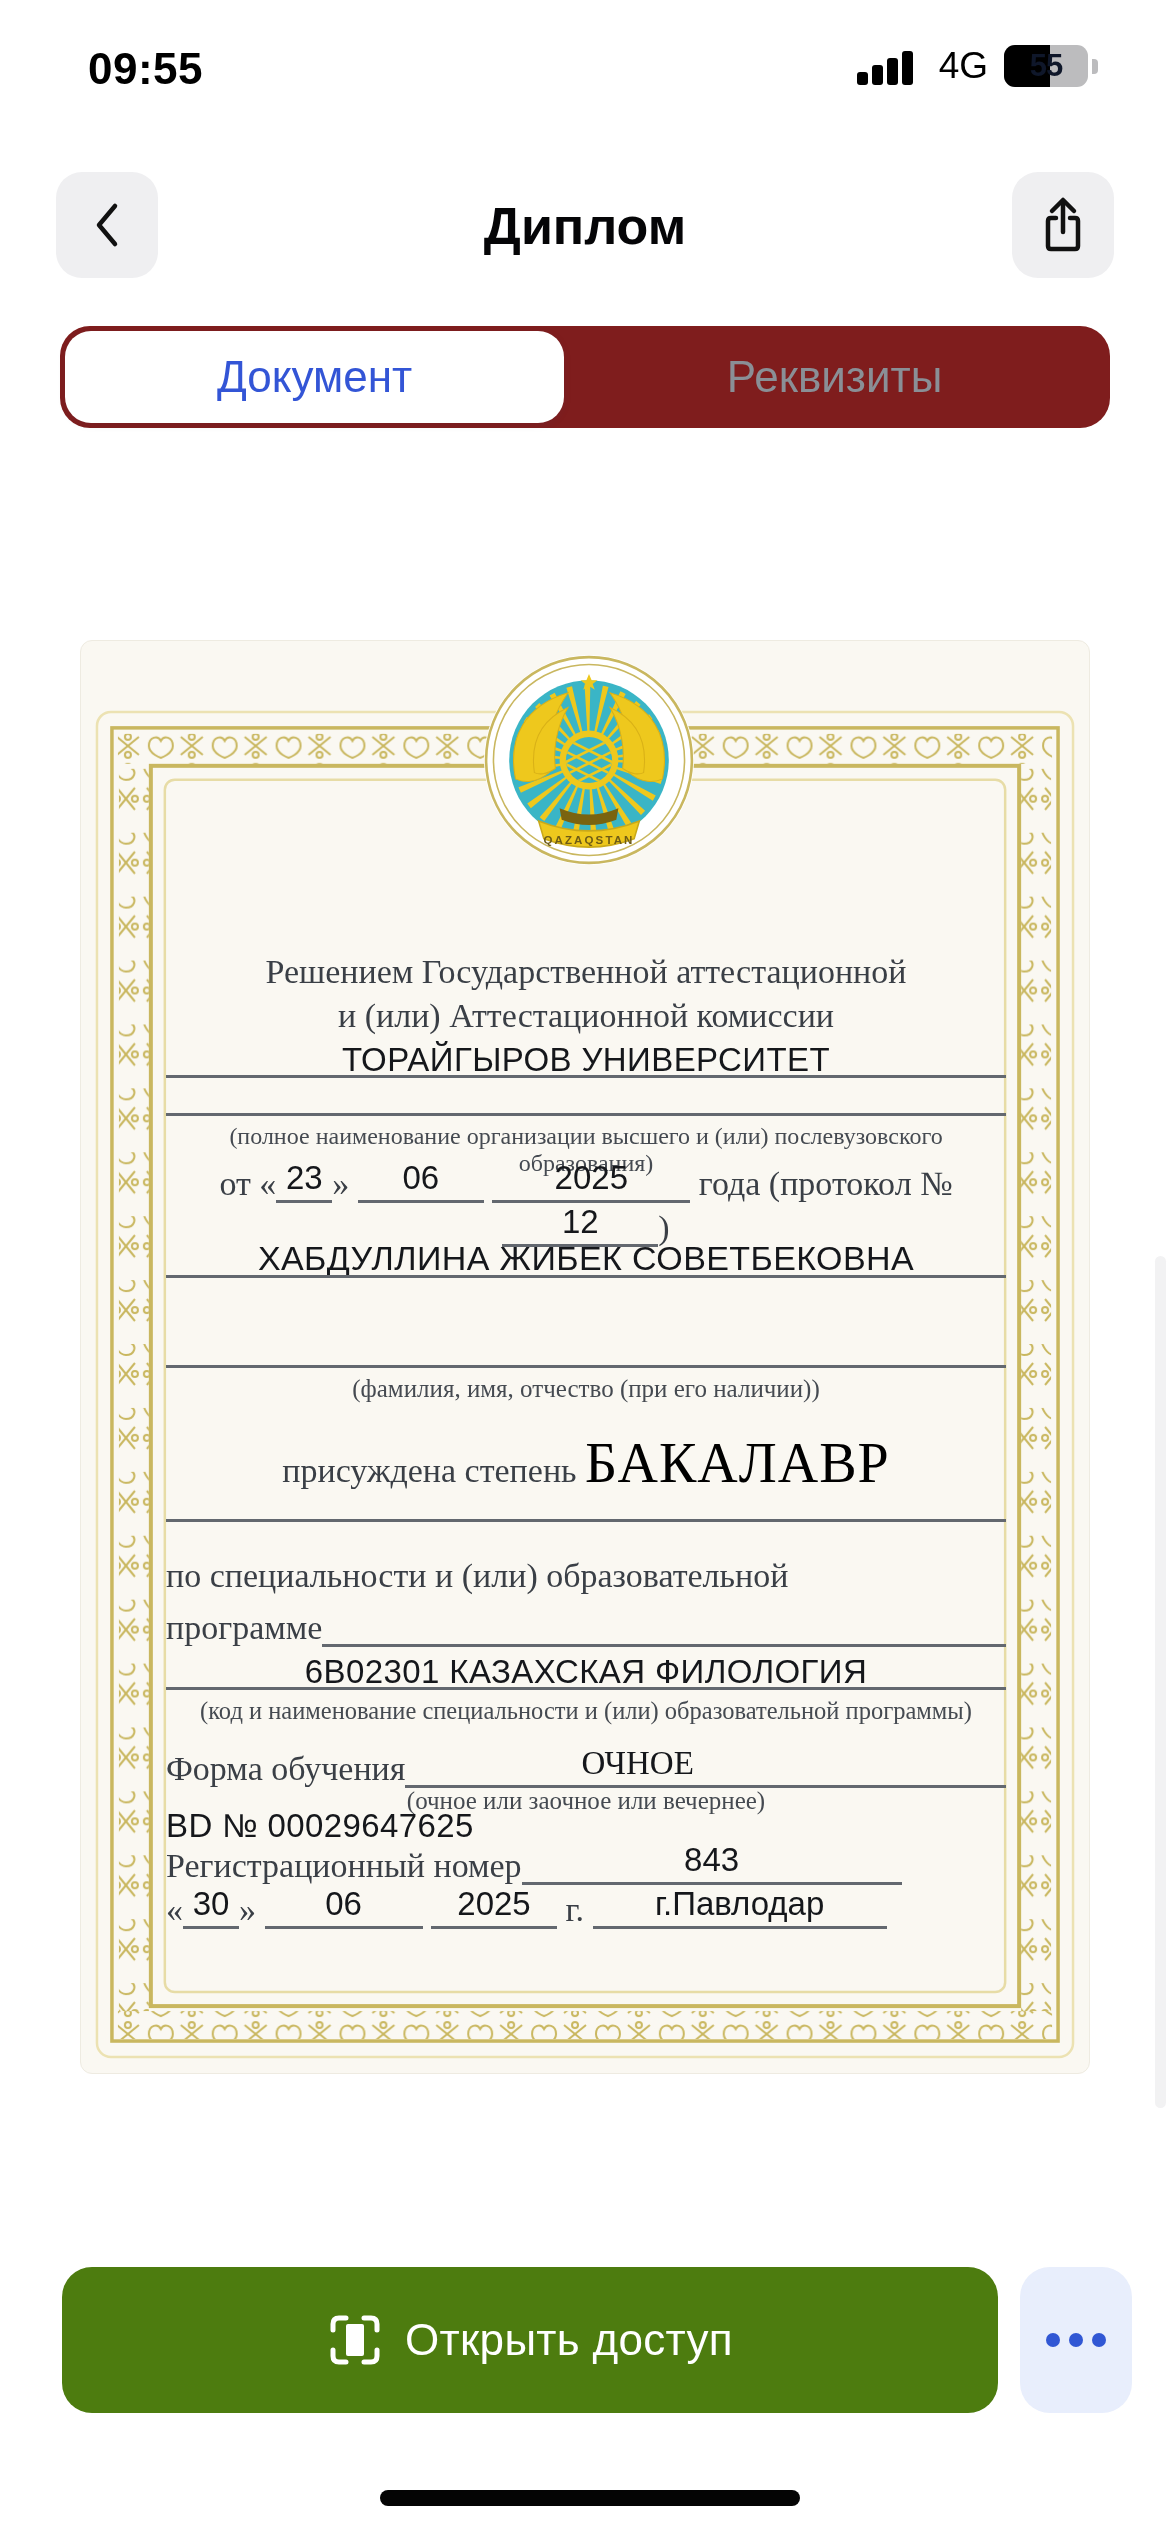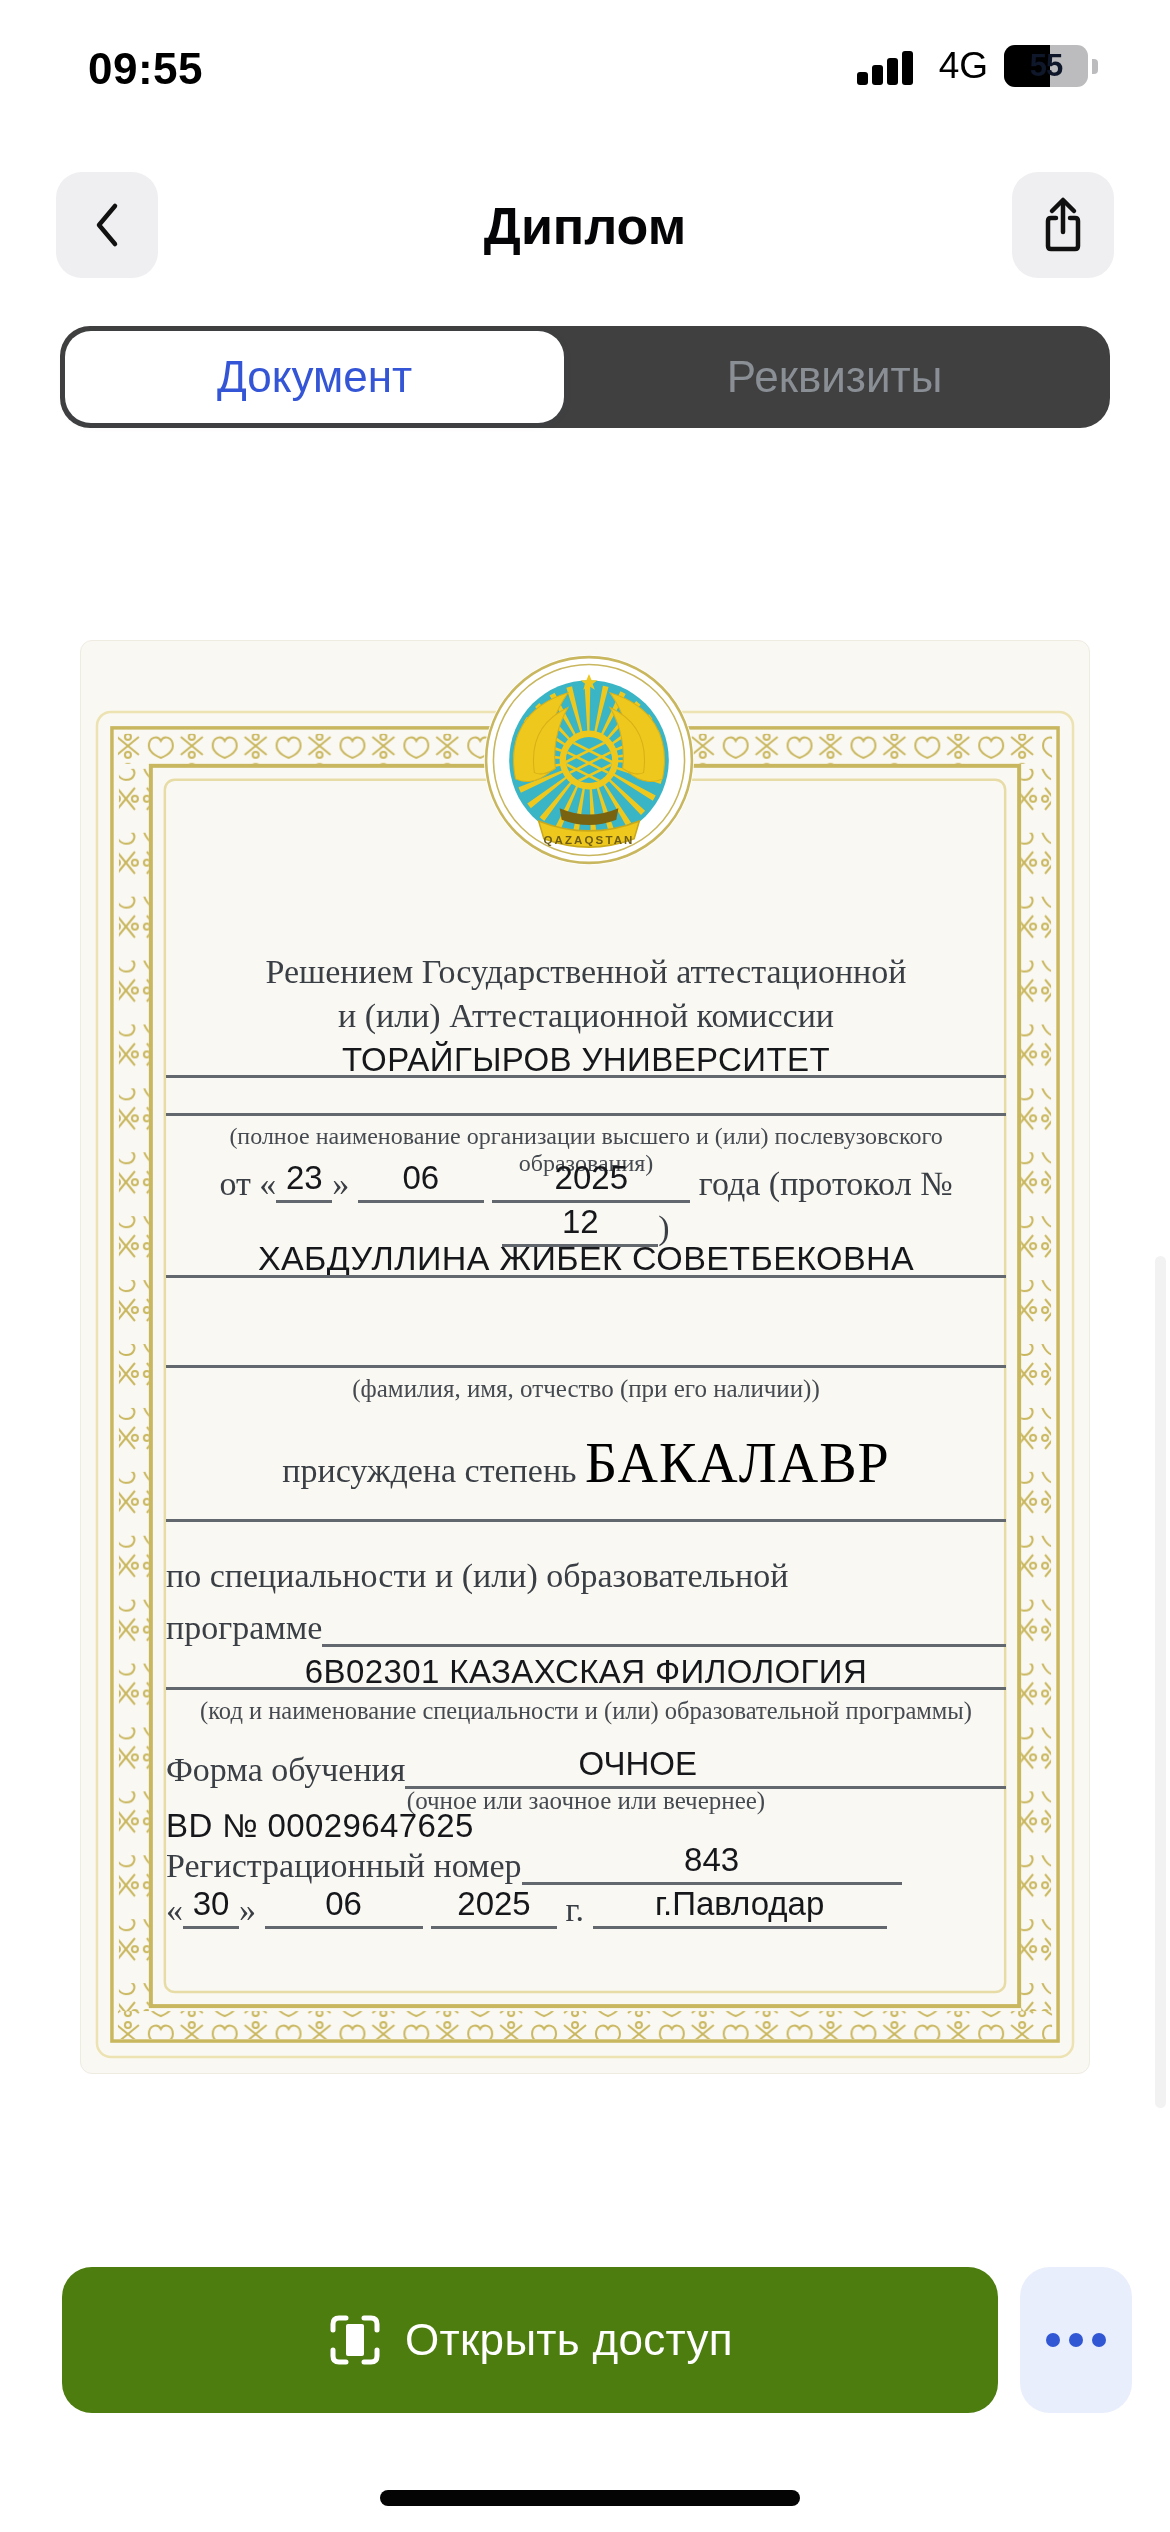--- a/index.html
+++ b/index.html
@@ -19,21 +19,21 @@
     color:#0f172a;font-size:31px;font-weight:700;letter-spacing:-1px;z-index:2;}
   .bat-cap{width:6px;height:15px;background:#bcbcbe;border-radius:0 4px 4px 0;margin-left:-12px;}
   
   .hdr-btn{position:absolute;top:172px;width:102px;height:106px;background:#efeff1;border-radius:26px;
     display:flex;align-items:center;justify-content:center;}
   .back-btn{left:56px;}
   .share-btn{right:56px;}
   .page-title{position:absolute;top:196px;left:0;right:0;text-align:center;
     font-size:52px;font-weight:700;color:#050507;}
   
-  .tabs{position:absolute;left:60px;right:60px;top:326px;height:102px;background:#404040;
+  .tabs{position:absolute;left:60px;right:60px;top:326px;height:102px;background:#7f1d1d;
     border-radius:30px;display:flex;align-items:stretch;padding:5px;box-sizing:border-box;justify-content:center;}
   .tab{display:flex;align-items:center;justify-content:center;font-size:44px;}
   .tab-selected{width:48%;background:#fff;border-radius:26px;color:#3355d6;font-weight:500;
     box-shadow:0 2px 8px rgba(40,60,120,.08);}
   .tab-plain{flex:1;color:#8a8f96;}
   
   .card{position:absolute;left:80px;top:640px;width:1010px;height:1434px;background:#faf8f2;
     border-radius:12px;border:1px solid #eeebe1;box-sizing:border-box;}
   .frame{position:absolute;inset:0;width:100%;height:100%;}
   .emblem{position:absolute;left:403px;top:14px;width:210px;height:210px;}
@@ -41,21 +41,21 @@
   .ser{font-family:"Liberation Serif","DejaVu Serif",serif;}
   .abs{position:absolute;left:0;width:100%;}
   .ctr{text-align:center;}
   .t-main{font-size:34px;color:#3a3f46;}
   .t-cap{font-size:25px;color:#454a51;}
   .t-val{font-family:"Liberation Sans",sans-serif;font-size:33px;color:#15171b;letter-spacing:.4px;}
   .hr{border-bottom:3px solid #63686f;height:0;}
   .u{display:inline-block;border-bottom:3px solid #63686f;text-align:center;
      font-family:"Liberation Sans",sans-serif;color:#15171b;padding:0 4px 3px;vertical-align:bottom;}
   .row{display:flex;align-items:flex-end;}
-  .flex1{flex:1;}
+  .flex1{flex:1;font-family:Liberation Serif, serif;}
   
   .scrollbar{position:absolute;right:4px;top:1256px;width:11px;height:852px;background:#f2f2f3;border-radius:6px;}
   
   .footer{position:absolute;left:62px;right:38px;top:2267px;height:146px;display:flex;gap:22px;}
   .open-btn{flex:1;background:#4d7c0f;border-radius:30px;display:flex;align-items:center;
     justify-content:center;gap:22px;color:#fff;font-size:44px;font-weight:500;letter-spacing:.3px;}
   .more-btn{width:112px;background:#e8eefc;border-radius:30px;display:flex;align-items:center;
     justify-content:center;gap:9px;}
   .dot{width:14px;height:14px;border-radius:50%;background:#3157d4;}
   .home-indicator{position:absolute;left:380px;top:2490px;width:420px;height:16px;border-radius:9px;background:#040404;}

